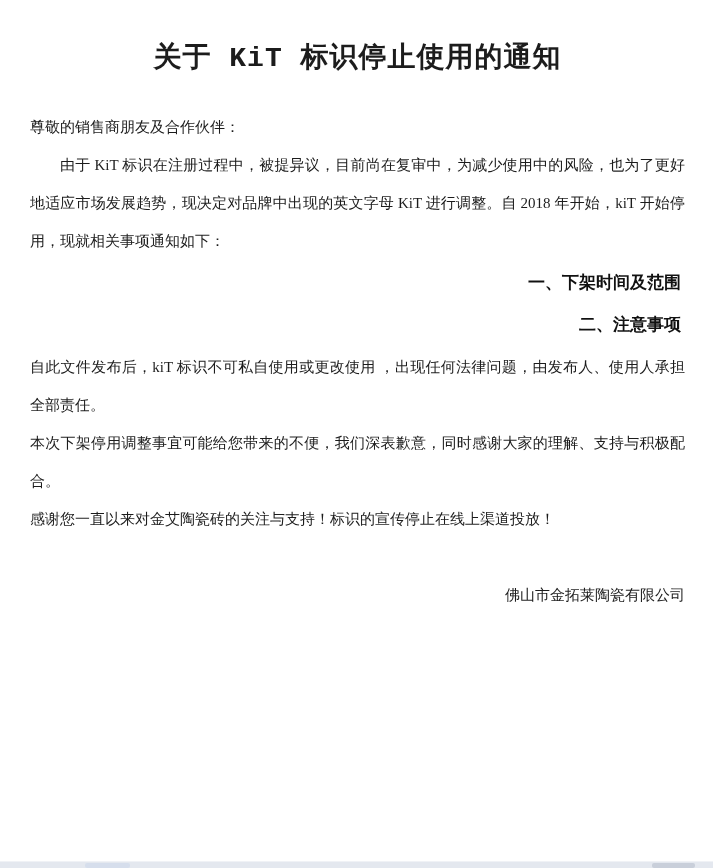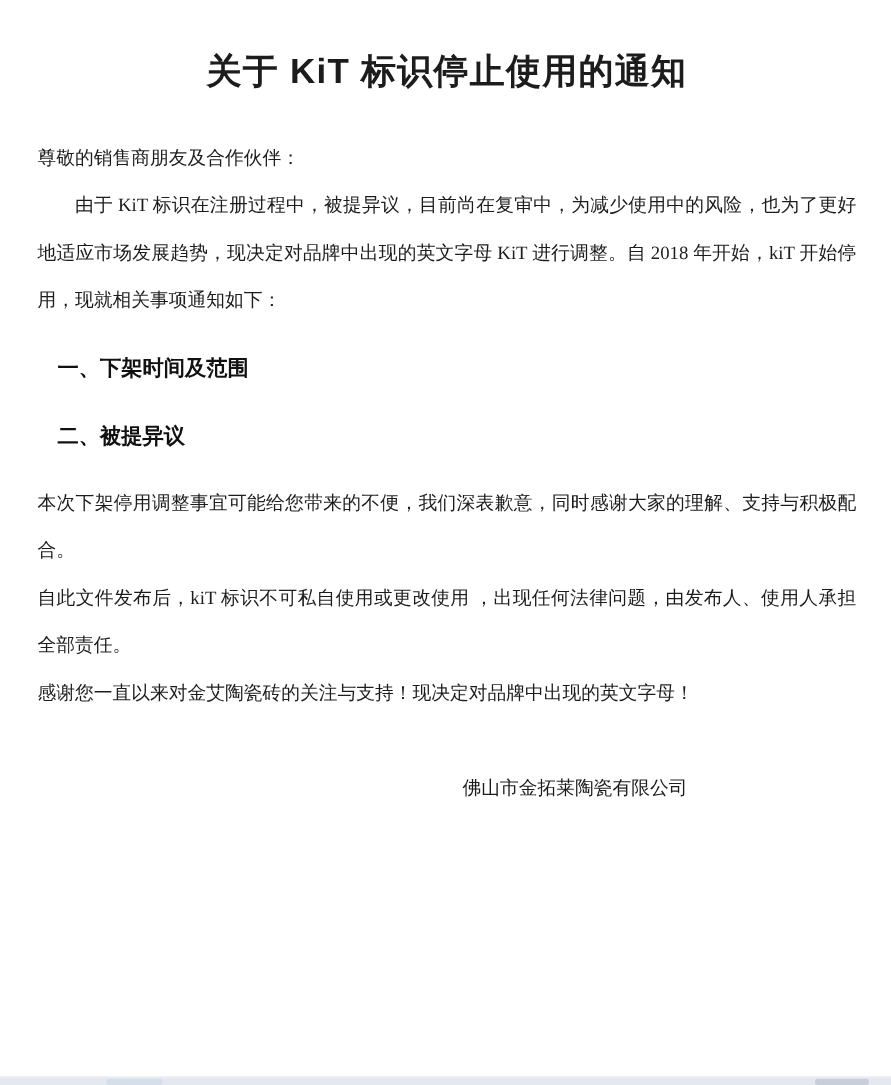--- a/index.html
+++ b/index.html
@@ -14,21 +14,21 @@
     font-family: "Liberation Serif", serif;
     color: #1c1c1c;
     position: relative;
   }
   .page {
     box-sizing: border-box;
     width: 713px;
     padding: 26px 28px 0 30px;
   }
   .doc-title {
-    font-family: Liberation Sans, sans-serif;
+    font-family: Liberation Mono, monospace;
     font-size: 28px;
     font-weight: bold;
     text-align: center;
     margin: 12px 0 32px 0;
     letter-spacing: 1px;
   }
   .para {
     font-size: 15px;
     line-height: 38px;
     margin: 0;
@@ -36,30 +36,31 @@
     text-justify: inter-ideograph;
   }
   .para.indent {
     text-indent: 2em;
   }
   .sec-heading {
     font-family: "Liberation Sans", sans-serif;
     font-size: 17px;
     font-weight: bold;
     line-height: 38px;
-    margin: 16px;
+    margin: 4px;
     color: #111111;
+    text-align: right;
   }
   .signature {
     margin-top: 38px;
     padding-left: 340px;
     text-align: center;
   }
   .signature .para {
-    text-align: left;
+    text-align: right;
   }
   .h-scrollbar {
     position: absolute;
     left: 0;
     bottom: 0;
     width: 713px;
     height: 7px;
     border-top: 1px solid #f0f2f6;
     box-sizing: border-box;
   }
@@ -88,28 +89,28 @@
   <h1 class="doc-title">关于 KiT 标识停止使用的通知</h1>
 
   <p class="para">尊敬的销售商朋友及合作伙伴：</p>
 
   <p class="para indent">由于 KiT 标识在注册过程中，被提异议，目前尚在复审中，为减少使用中的风险，也为了更好地适应市场发展趋势，现决定对品牌中出现的英文字母 KiT 进行调整。自 2018 年开始，kiT 开始停用，现就相关事项通知如下：</p>
 
   <h2 class="sec-heading">一、下架时间及范围</h2>
 
 
 
-  <h2 class="sec-heading">二、被提异议</h2>
+  <h2 class="sec-heading">二、注意事项</h2>
+
+  <p class="para">自此文件发布后，kiT 标识不可私自使用或更改使用 ，出现任何法律问题，由发布人、使用人承担全部责任。</p>
 
   <p class="para">本次下架停用调整事宜可能给您带来的不便，我们深表歉意，同时感谢大家的理解、支持与积极配合。</p>
 
-  <p class="para">自此文件发布后，kiT 标识不可私自使用或更改使用 ，出现任何法律问题，由发布人、使用人承担全部责任。</p>
 
-
-  <p class="para">感谢您一直以来对金艾陶瓷砖的关注与支持！现决定对品牌中出现的英文字母！</p>
+  <p class="para">感谢您一直以来对金艾陶瓷砖的关注与支持！标识的宣传停止在线上渠道投放！</p>
 
   <div class="signature">
     <p class="para">佛山市金拓莱陶瓷有限公司</p>
   </div>
 
 </div>
 
 <div class="h-scrollbar" style="background: rgb(228, 232, 239);">
   <div class="tint-segment" style="background: rgb(214, 222, 236);"></div>
   <div class="thumb" style="background: rgb(201, 207, 218);"></div>

